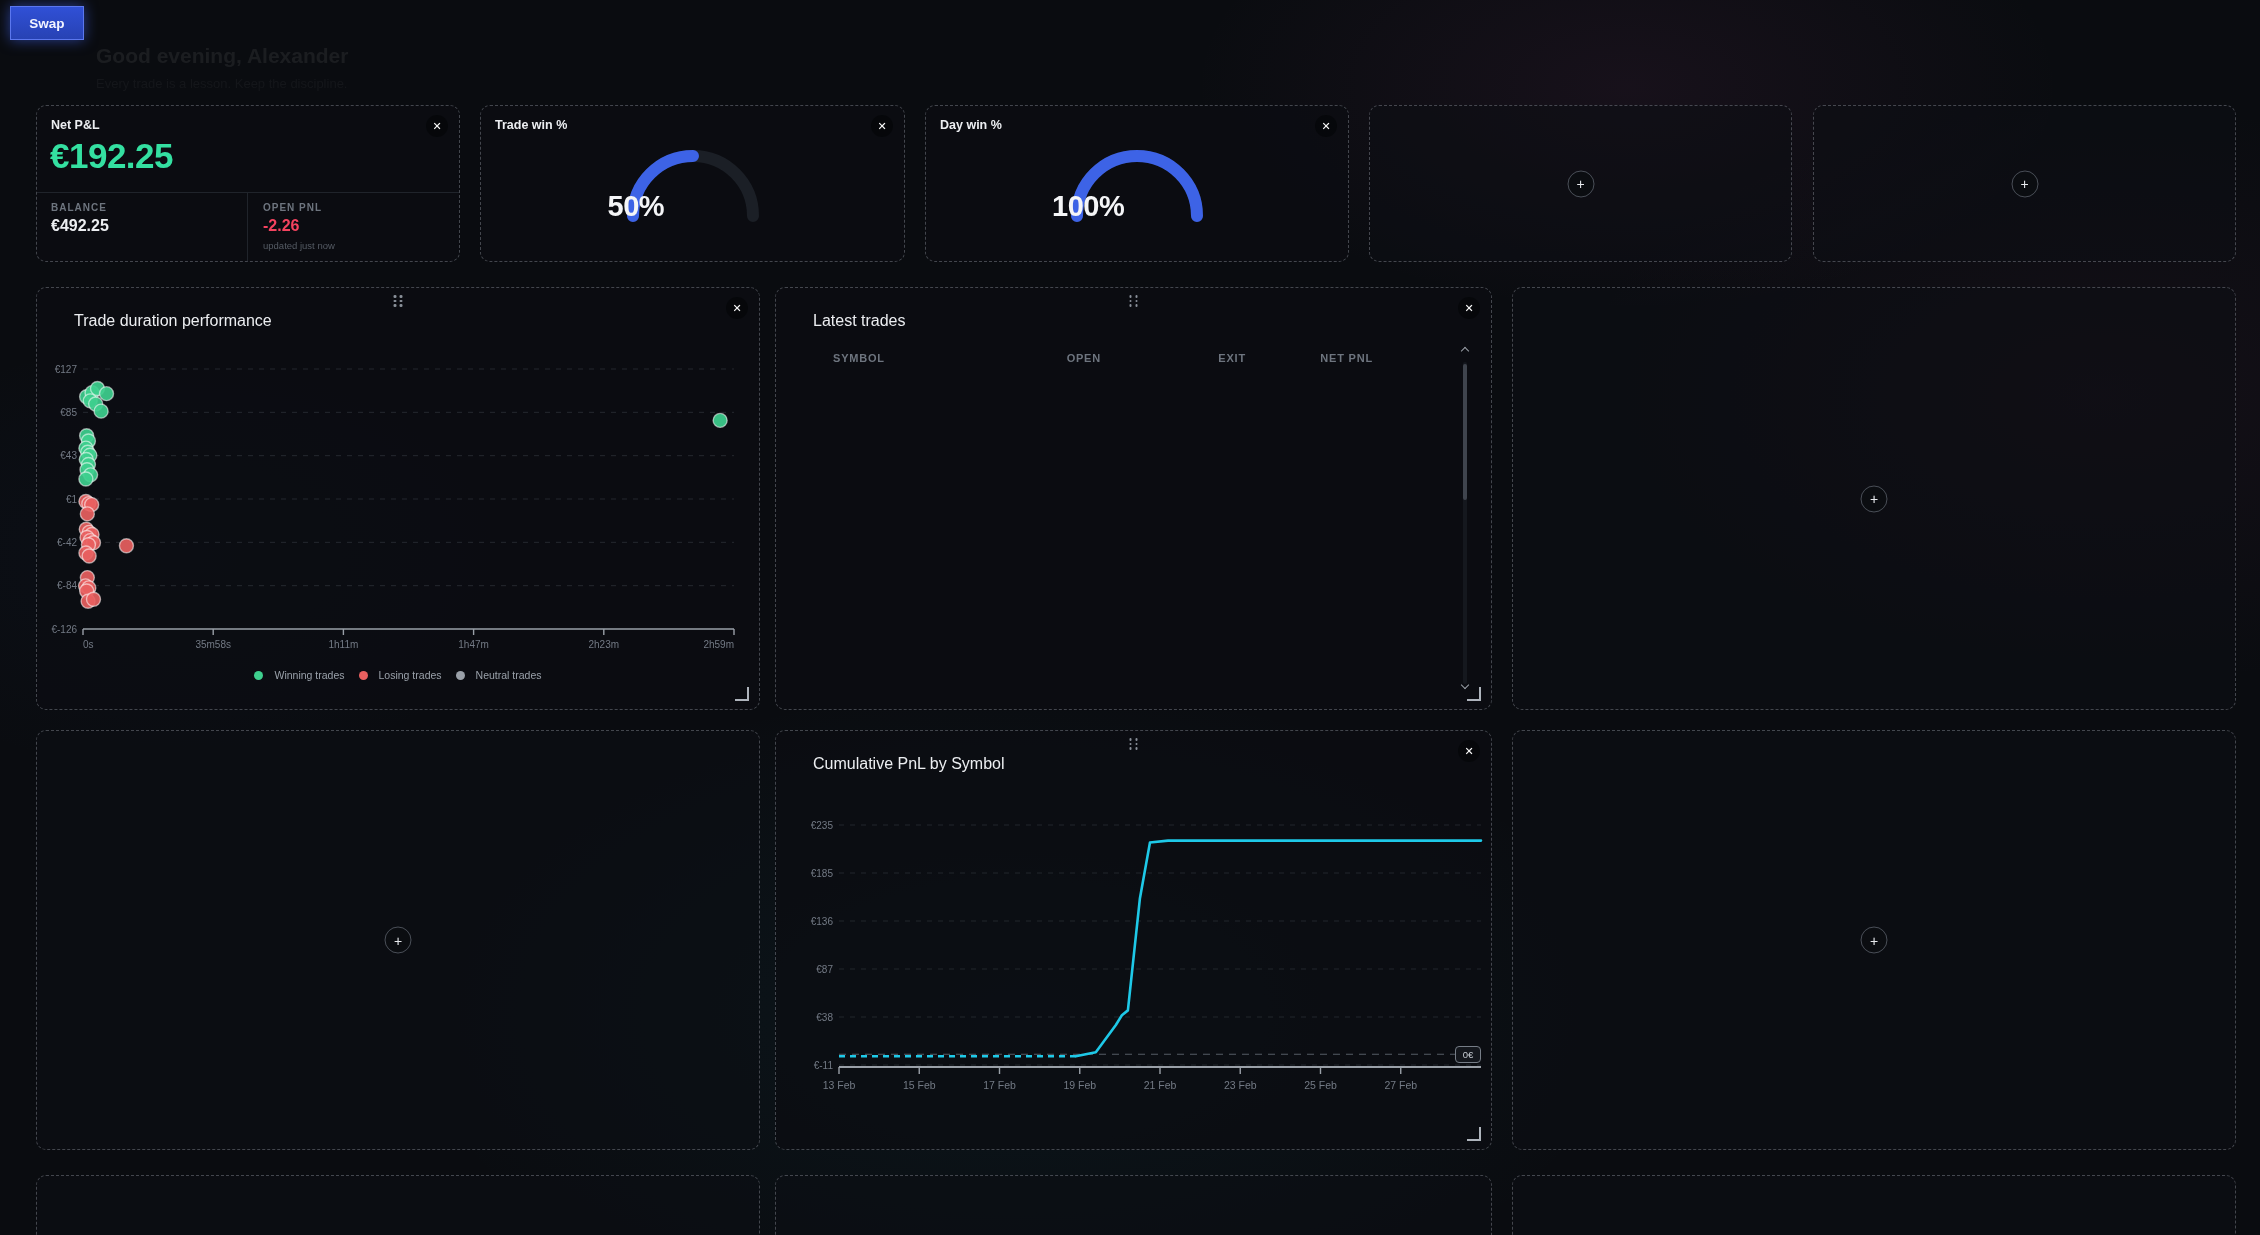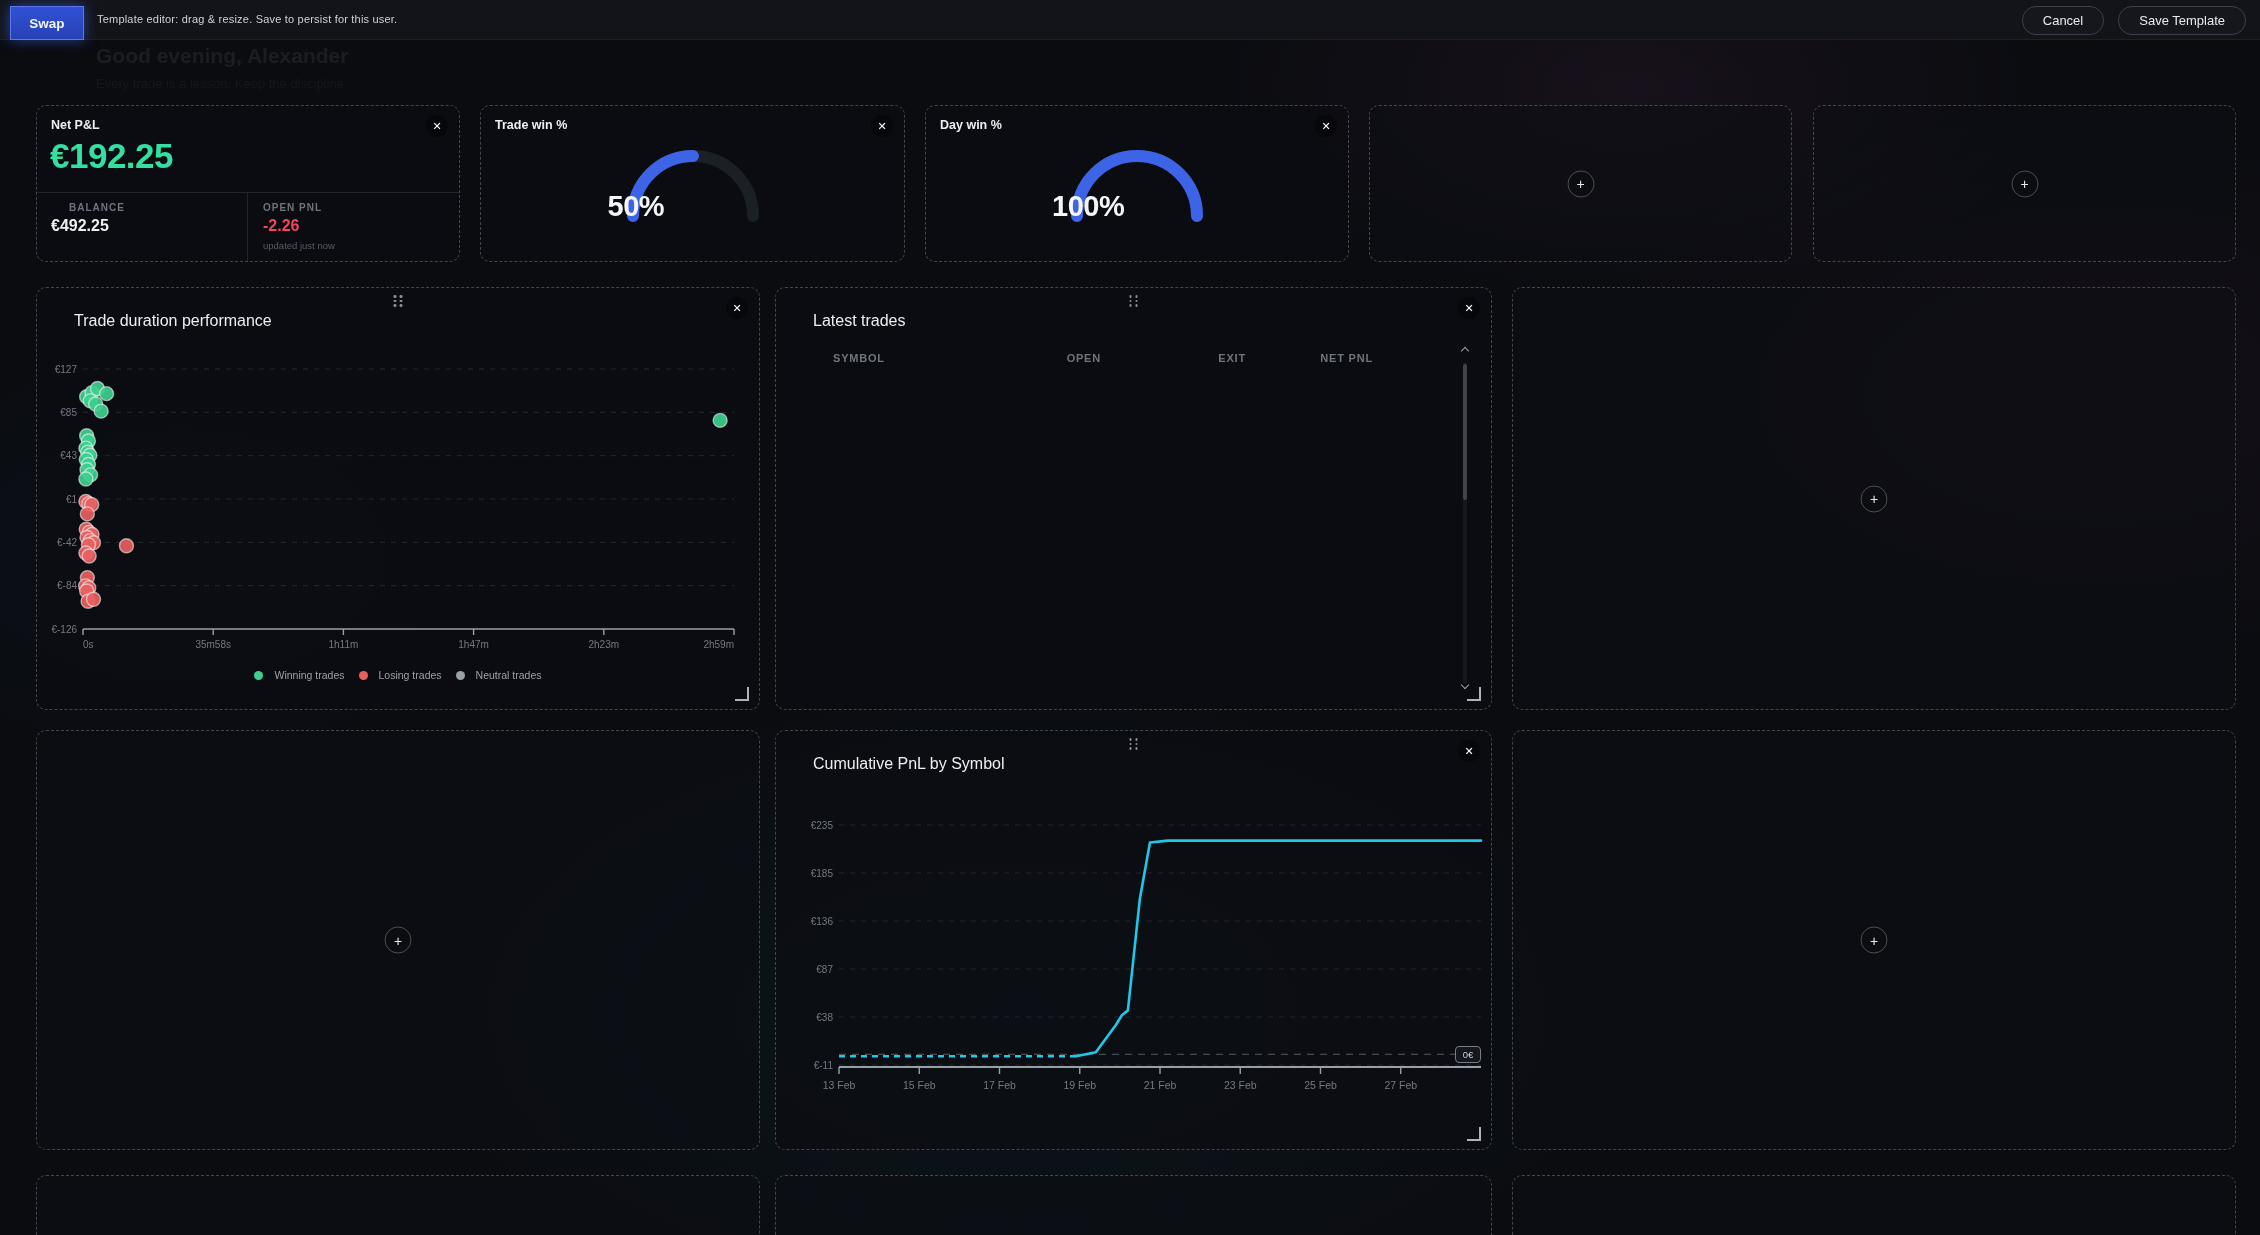--- a/index.html
+++ b/index.html
@@ -92,36 +92,29 @@
 </head>
 <body>
 
 <div id="canvas">
 
   <div class="ghost">
     <div class="ghost-title">Good evening, Alexander</div>
     <div class="ghost-sub">Every trade is a lesson. Keep the discipline.</div>
   </div>
 
-  <div class="topbar">
-    <span class="hint">Template editor: drag &amp; resize. Save to persist for this user.</span>
-    <div class="tb-right">
-      <button class="tb-btn">Cancel</button>
-      <button class="tb-btn">Save Template</button>
-    </div>
-  </div>
   <button class="swap-btn">Swap</button>
 
   <section class="card solid" style="left:36px;top:105px;width:424px;height:157px">
     <h3 class="card-title-sm">Net P&amp;L</h3>
     <button class="close-btn">✕</button>
     <div class="npl-value" id="npl-value" style="color: rgb(52, 224, 161);">€192.25</div>
     <div class="npl-divider"></div>
     <div class="npl-vdivider"></div>
-    <div class="npl-sub-label" style="left:32px;top:96px">BALANCE</div>
+    <div class="npl-sub-label" style="left:14px;top:96px">BALANCE</div>
     <div class="npl-sub-value" style="left:14px;top:111px">€492.25</div>
     <div class="npl-sub-label" style="left:226px;top:96px">OPEN PNL</div>
     <div class="npl-sub-value" id="open-pnl-value" style="left: 226px; top: 111px; color: rgb(244, 67, 95);">-2.26</div>
     <div class="npl-updated" style="left:226px;top:134px">updated just now</div>
   </section>
 
   <section class="card solid" style="left:480px;top:105px;width:425px;height:157px">
     <h3 class="card-title-sm">Trade win %</h3>
     <button class="close-btn">✕</button>
     <div class="gauge-wrap">

